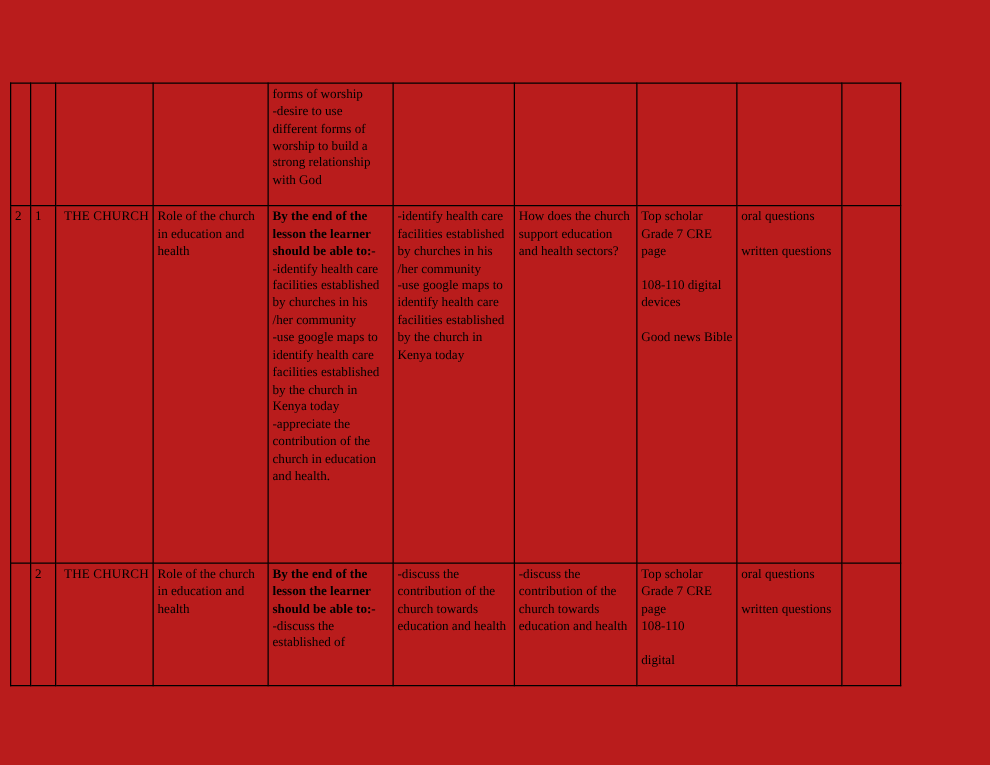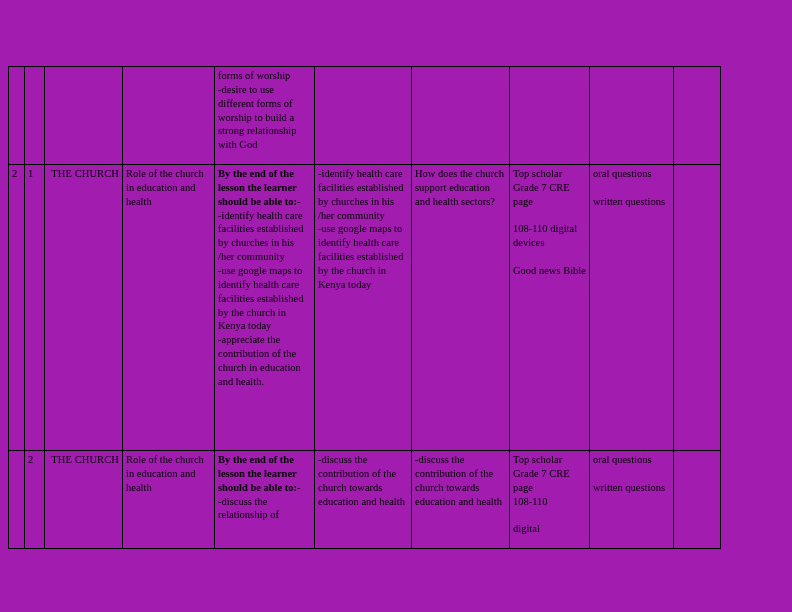--- a/index.html
+++ b/index.html
@@ -11,21 +11,21 @@
     width: 792px;
     height: 612px;
     font-family: "Liberation Serif", serif;
     color: #000000;
     overflow: hidden;
   }
   .page {
     position: relative;
     width: 792px;
     height: 612px;
-    background: #a21caf;
+    background: #b91c1c;
   }
   .sheet {
     position: absolute;
     left: 8px;
     top: 66px;
     width: 712px;
   }
   table.scheme {
     border-collapse: collapse;
     table-layout: fixed;
@@ -171,21 +171,21 @@
               <span class="cell-text">2</span>
             </td>
           <td>
               <span class="cell-text nowrap-cap">THE CHURCH</span>
             </td>
           <td>
               <span class="cell-text">Role of the church in education and health</span>
             </td>
           <td>
             <span class="bold-lead">By the end of the lesson the learner should be able to:-</span>
-            <span class="cell-text">-discuss the relationship of</span>
+            <span class="cell-text">-discuss the established of</span>
           </td>
           <td>
               <span class="cell-text">-discuss the contribution of the church towards education and health</span>
             </td>
           <td>
               <span class="cell-text">-discuss the contribution of the church towards education and health</span>
             </td>
           <td>
               <span class="cell-text">Top scholar Grade 7 CRE page
 108-110

